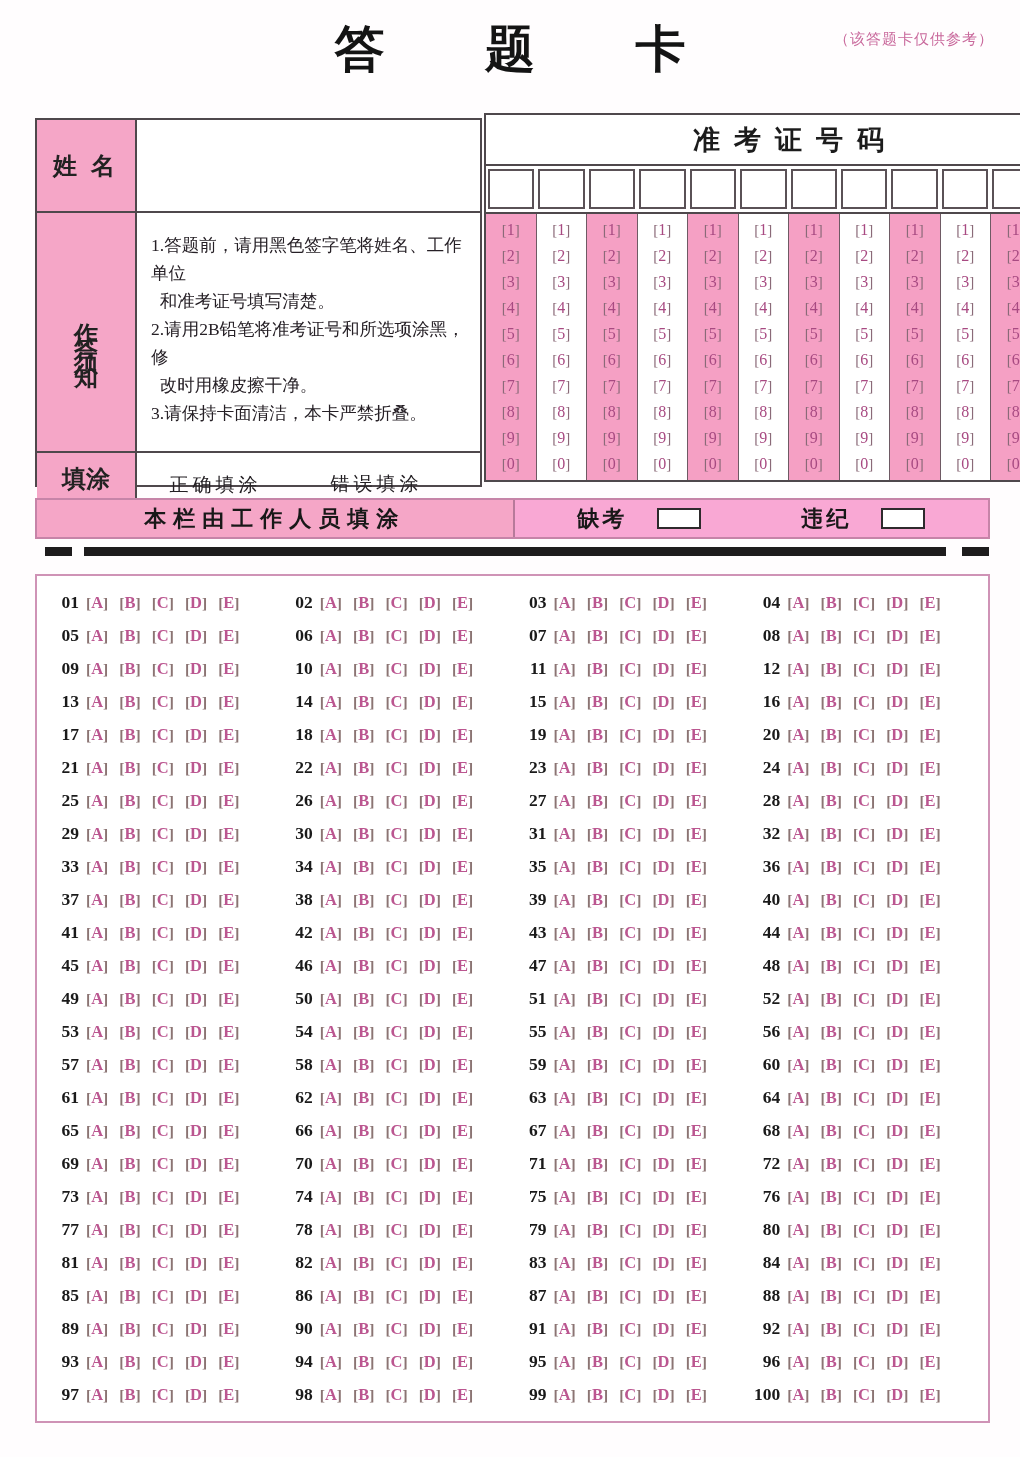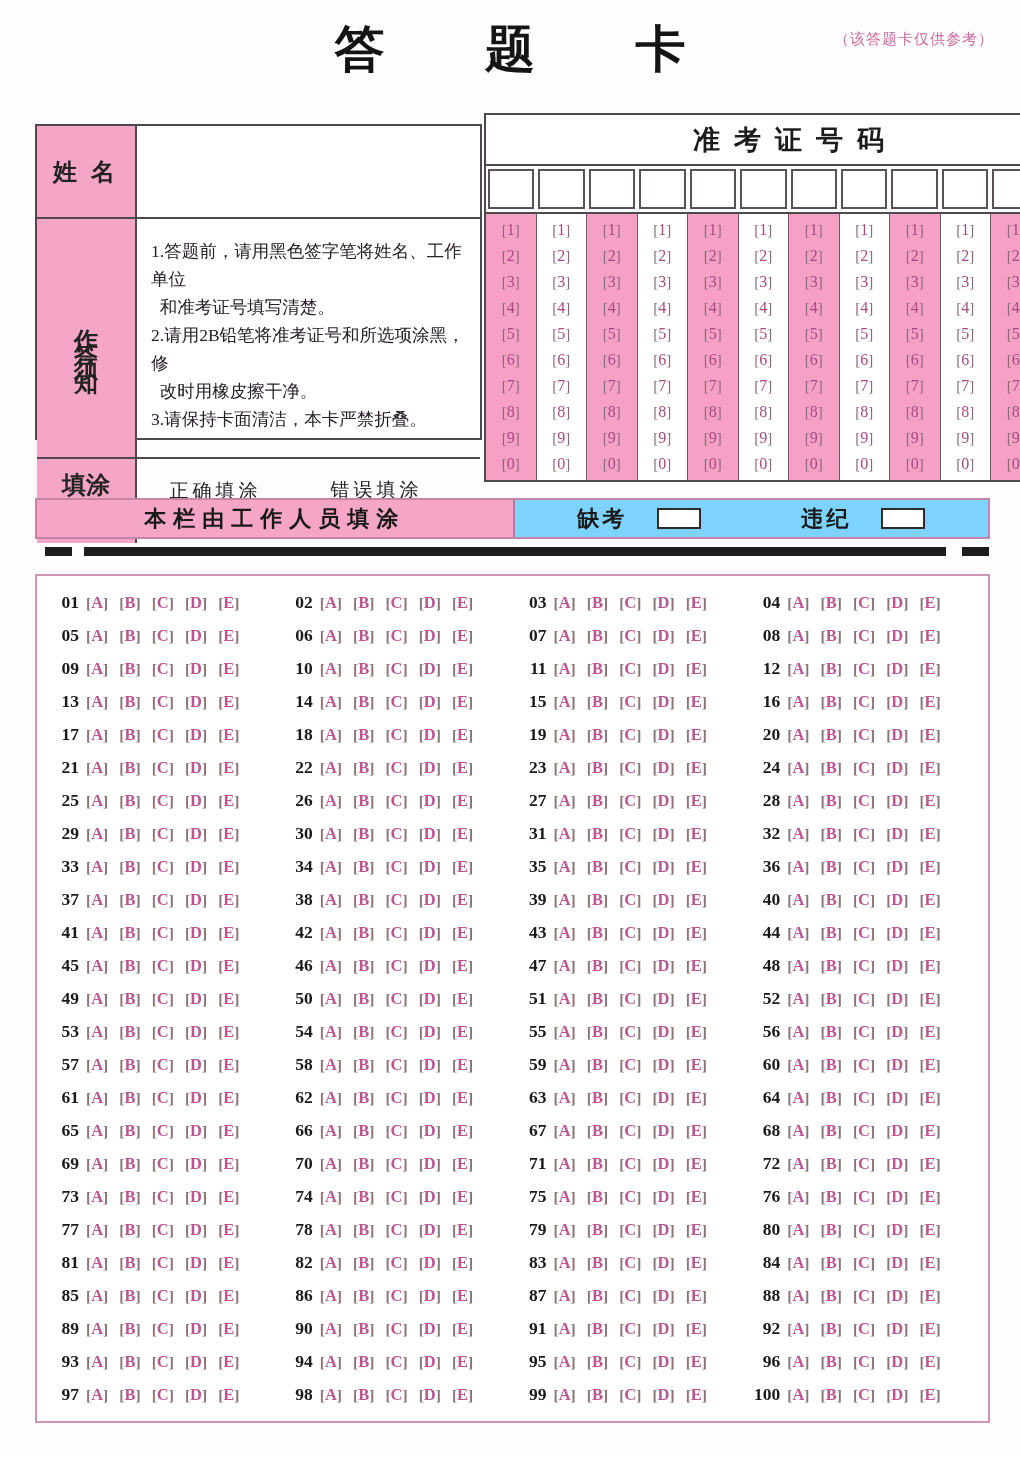--- a/index.html
+++ b/index.html
@@ -5,21 +5,21 @@
   html,body{margin:0;padding:0;background:#ffffff;}
   .page{position:relative;width:1020px;height:1457px;background:#fffdfe;overflow:hidden;
         font-family:"Liberation Serif","DejaVu Serif",serif;color:#1c1c1c;}
 
   
   .title{position:absolute;top:16px;left:0;right:0;text-align:center;
          font-size:50px;font-weight:bold;letter-spacing:44px;padding-left:44px;color:#141414;}
   .corner-note{position:absolute;top:30px;right:26px;font-size:15px;color:#c9699c;letter-spacing:1px;}
 
   
-  .left-block{position:absolute;left:35px;top:124px;width:447px;height:316px;box-sizing:border-box;
+  .left-block{position:absolute;left:35px;top:118px;width:447px;height:369px;box-sizing:border-box;
               border:2px solid #4f484c;display:grid;grid-template-columns:100px 1fr;
               grid-template-rows:93px 1fr 84px;background:#fff;}
   .pink-cell{background:#f5a6c7;border-right:2px solid #4f484c;display:flex;align-items:center;justify-content:center;
              font-size:24px;font-weight:bold;color:#222;}
   .bordered-bottom{border-bottom:2px solid #4f484c;}
   .name-label{letter-spacing:4px;}
   .name-input{background:#fff;}
   .notes-label-text{writing-mode:vertical-lr;text-orientation:upright;letter-spacing:14px;}
   .notes-text{padding:18px 10px 24px 14px;font-size:17.5px;line-height:1.6;color:#262026;}
   .notes-text div{white-space:pre-wrap;}
@@ -40,21 +40,21 @@
   .digit-grid{flex:1;display:flex;}
   .digit-col{flex:1;display:flex;flex-direction:column;justify-content:space-around;align-items:center;
              border-right:1px solid #6e5a64;padding:3px 0;}
   .digit-col:last-child{border-right:none;}
   .digit-col.shaded{background:#f5a0c4;}
   .digit-bubble{font-size:16px;line-height:1;color:#a84a82;white-space:nowrap;}
   .digit-bubble .bk{color:#8a6a78;font-size:15px;}
 
   
   .staff-bar{position:absolute;left:35px;top:498px;width:955px;height:41px;box-sizing:border-box;
-             border:2px solid #c684a8;display:flex;background:#7dd3fc;}
+             border:2px solid #c684a8;display:flex;background:#f9a8d4;}
   .staff-left{width:50%;background:#f5a6c7;border-right:2px solid #b77a9a;display:flex;align-items:center;justify-content:center;
               font-size:22px;font-weight:bold;letter-spacing:7px;color:#181818;}
   .staff-right{flex:1;display:flex;align-items:center;justify-content:center;gap:30px;}
   .staff-word{font-size:22px;font-weight:bold;letter-spacing:3px;color:#181818;}
   .staff-checkbox{width:40px;height:17px;border:2px solid #2e2a2c;background:#fff;}
   .staff-gap{width:40px;}
 
   
   .divider-square{position:absolute;top:547px;width:27px;height:9px;background:#1e1c1d;}
   .divider-bar{position:absolute;left:84px;top:547px;width:862px;height:9px;background:#1e1c1d;}

